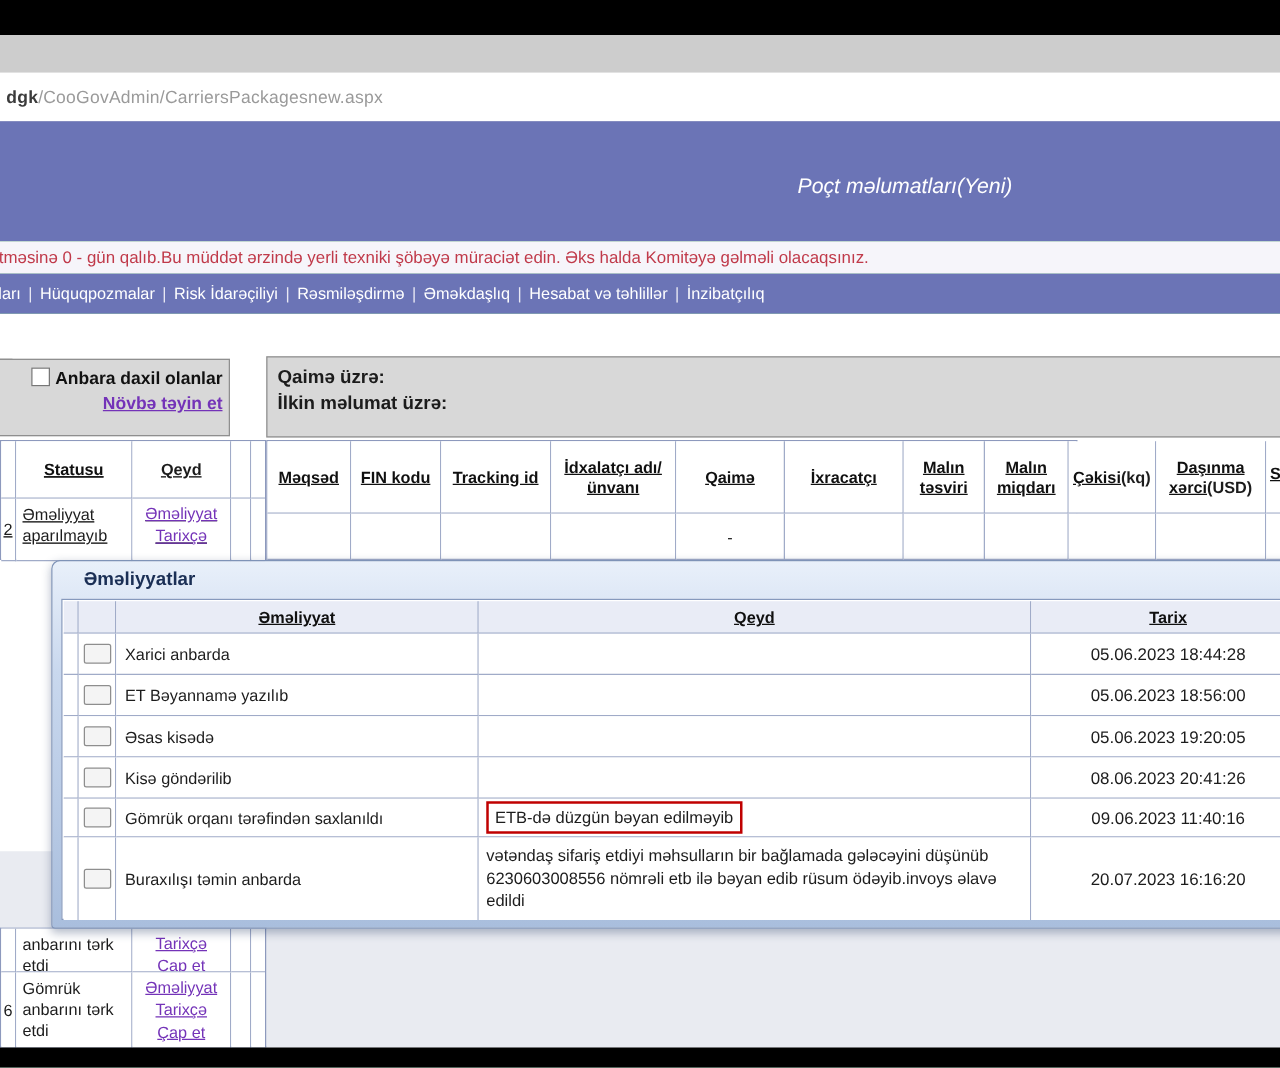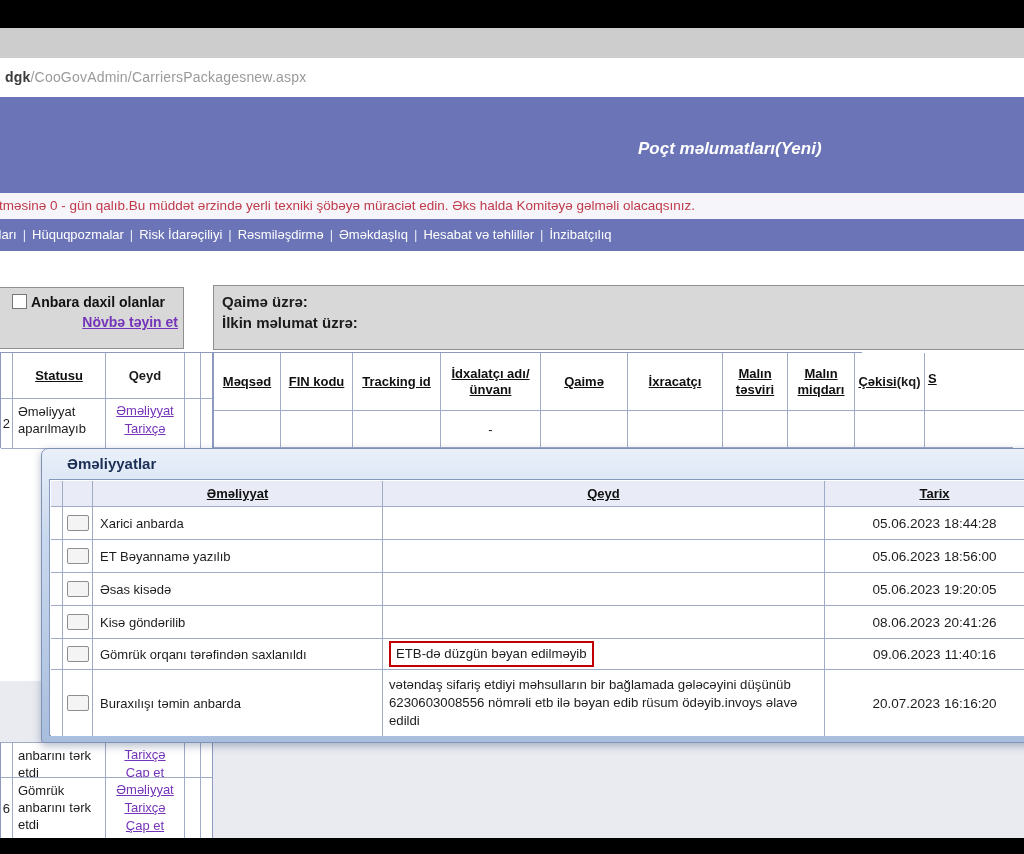--- a/index.html
+++ b/index.html
@@ -7,48 +7,48 @@
           font-family:"Liberation Sans", sans-serif;}
   
   .bar-black-top{position:absolute;left:0;top:0;width:1024px;height:28px;background:#000;}
   .chrome{position:absolute;left:0;top:28px;width:1024px;height:30px;background:#cdcdcd;border-bottom:1px solid #bdbdbd;}
   .urlbar{position:absolute;left:0;top:58px;width:1024px;height:39px;background:#fff;border-bottom:1px solid #c6c6d4;}
   .urltext{position:absolute;left:5px;top:11px;font-size:14px;letter-spacing:.2px;white-space:nowrap;}
   .url-host{color:#3b3b3b;font-weight:bold;}
   .url-path{color:#9a9a9a;}
   
   .masthead{position:absolute;left:0;top:97px;width:1024px;height:96px;background:#6b74b6;}
-  .page-title{position:absolute;left:638px;top:42px;color:#fff;font-size:17px;font-weight:bold;font-style:italic;white-space:nowrap;}
+  .page-title{position:absolute;left:638px;top:42px;color:#fff;font-size:17px;font-weight:normal;font-style:italic;white-space:nowrap;}
   .warnbar{position:absolute;left:0;top:193px;width:1024px;height:26px;background:#f6f5fa;overflow:hidden;}
   .warnbar span{display:block;margin-left:-4px;line-height:26px;font-size:13.5px;color:#c03a4a;white-space:nowrap;}
   .navbar{position:absolute;left:0;top:219px;width:1024px;height:32px;background:#6b74b6;overflow:hidden;}
   .navline{display:block;margin-left:-7px;line-height:32px;font-size:13px;color:#fff;white-space:nowrap;}
   .nav-item{color:#fff;cursor:pointer;padding:0 2px;}
   .nav-sep{color:#e8e8f4;padding:0 4px;}
   
   .content{position:absolute;left:0;top:251px;width:1024px;height:587px;background:#fff;}
   .content-lower{position:absolute;left:0;top:430px;width:1024px;height:408px;background:#e9ebf1;}
   
   .graybox{position:absolute;background:#d8d8d8;border:1px solid #8f8f8f;box-sizing:border-box;}
   .filterbox{left:-2px;top:287px;width:186px;height:62px;padding:6px 5px 0 0;text-align:right;}
-  .filterline{font-size:14px;font-weight:bold;color:#111;white-space:nowrap;text-align:center;}
+  .filterline{font-size:14px;font-weight:bold;color:#111;white-space:nowrap;}
   .cb-small{display:inline-block;width:13px;height:13px;background:#fff;border:1px solid #777;vertical-align:-2px;margin-right:4px;}
   .queue-link{display:inline-block;margin-top:4px;font-size:14px;font-weight:bold;color:#7433b8;text-decoration:underline;cursor:pointer;}
   .partial-input{position:absolute;left:-8px;top:287px;width:16px;height:25px;background:#fff;border:1px solid #666;}
   .qaimebox{left:213px;top:285px;width:815px;height:65px;padding:5px 0 0 8px;text-align:left;}
   .qaimeline{font-size:15px;font-weight:bold;color:#1c1c1c;line-height:21px;}
   
   .gtable{position:absolute;display:grid;background:#fff;border:1px solid #8d99bd;box-sizing:border-box;}
   .gc{border-right:1px solid #a0abc8;border-bottom:1px solid #a0abc8;box-sizing:border-box;
       font-size:13px;color:#1c1c1c;overflow:hidden;background:#fff;}
   .hd{display:flex;align-items:center;justify-content:center;text-align:center;font-weight:bold;}
   .hlink{text-decoration:underline;color:#101010;cursor:pointer;font-weight:bold;}
   .plain-sfx{font-weight:bold;}
   
-  .side-top{left:0;top:352px;width:213px;height:96px;grid-template-columns:12px 93px 79px 16px 11px;grid-template-rows:46px 50px;}
+  .side-top{left:0;top:352px;width:213px;height:96px;grid-template-columns:12px 93px 79px 16px 11px;grid-template-rows:46px 50px;text-decoration:underline;}
   .side-bottom{left:0;top:742px;width:213px;height:96px;grid-template-columns:12px 93px 79px 16px 11px;grid-template-rows:35px 61px;border-top:1px solid #a0abc8;}
   .idcell{display:flex;align-items:center;justify-content:flex-end;padding-right:2px;font-size:13px;}
   .stcell{padding:4px 3px 0 5px;line-height:17px;}
   .lnkcell{padding:3px 2px 0 2px;text-align:center;line-height:18px;}
   .plink{display:block;color:#7433b8;text-decoration:underline;cursor:pointer;font-size:13px;}
   
   .main-table{left:213px;top:352px;width:649px;height:96px;
     grid-template-columns:67px 72px 88px 100px 87px 95px 65px 67px 70px 88px 72px;
     grid-template-rows:58px 37px;}
   .mhd{flex-direction:column;line-height:16px;padding:2px;}
@@ -157,20 +157,23 @@
         </div>
       <div class="gc hd mhd">
           <span class="hlink">Malın təsviri</span>
         </div>
       <div class="gc hd mhd">
           <span class="hlink">Malın miqdarı</span>
         </div>
       <div class="gc hd mhd">
           <span><span class="hlink">Çəkisi</span><span class="plain-sfx">(kq)</span></span>
         </div>
+      <div class="gc hd mhd">
+          <span><span class="hlink">Daşınma xərci</span><span class="plain-sfx">(USD)</span></span>
+        </div>
       <div class="gc hd mhd" style="border-right:none;justify-content:flex-start;align-items:flex-start;padding-left:3px;padding-top:18px;">
           <span class="hlink">S</span>
         </div>
       <div class="gc"></div>
       <div class="gc"></div>
       <div class="gc"></div>
       <div class="gc"></div>
       <div class="gc dashcell">-</div>
       <div class="gc"></div>
       <div class="gc"></div>

